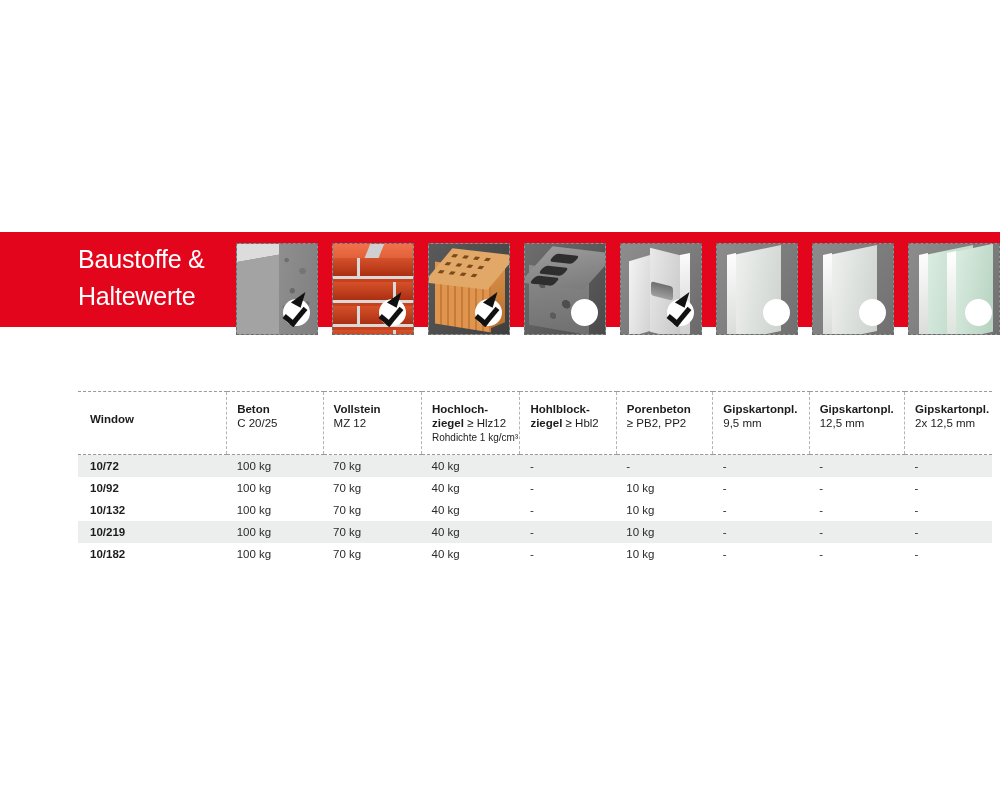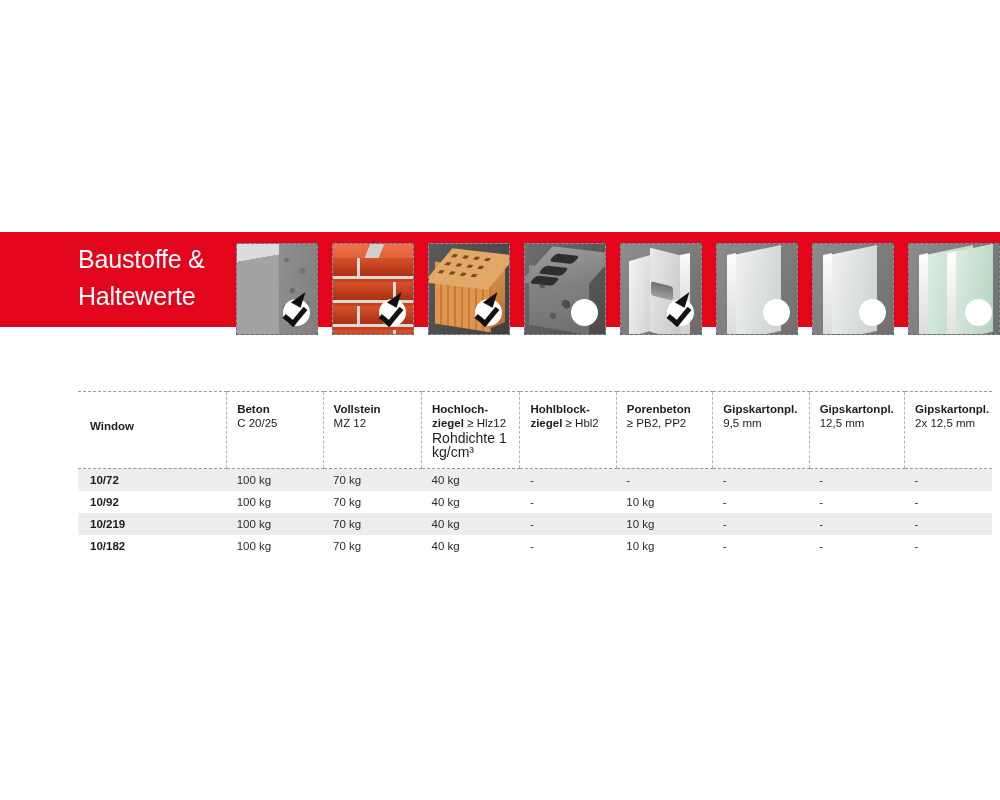--- a/index.html
+++ b/index.html
@@ -255,21 +255,21 @@
     background: #ffffff;
   }
   table.mat thead th.first {
     border-left: none;
     padding-left: 12px;
     vertical-align: middle;
     padding-top: 0;
   }
   table.mat thead th b { font-weight: 700; display: inline; }
   .hdr-sub { font-weight: 400; }
-  .hdr-tiny { font-size: 14px; display: block; margin-top: 1px; color: #1c1c1c; }
+  .hdr-tiny { font-size: 10px; display: block; margin-top: 1px; color: #1c1c1c; }
   .hdr-line2 { display: block; }
 
   table.mat tbody td {
     font-size: 11.5px;
     color: #2a2a2a;
     padding: 5px 0 5px 10px;
     height: 21px;
     border: none;
     white-space: nowrap;
   }
@@ -457,20 +457,31 @@
             <td class="first">10/92</td>
             <td>100 kg</td>
             <td>70 kg</td>
             <td>40 kg</td>
             <td class="dash">-</td>
             <td>10 kg</td>
             <td class="dash">-</td>
             <td class="dash">-</td>
             <td class="dash">-</td>
           </tr>
+          <tr class="even">
+            <td class="first">10/132</td>
+            <td>100 kg</td>
+            <td>70 kg</td>
+            <td>40 kg</td>
+            <td class="dash">-</td>
+            <td>10 kg</td>
+            <td class="dash">-</td>
+            <td class="dash">-</td>
+            <td class="dash">-</td>
+          </tr>
           <tr class="odd">
             <td class="first">10/219</td>
             <td>100 kg</td>
             <td>70 kg</td>
             <td>40 kg</td>
             <td class="dash">-</td>
             <td>10 kg</td>
             <td class="dash">-</td>
             <td class="dash">-</td>
             <td class="dash">-</td>

